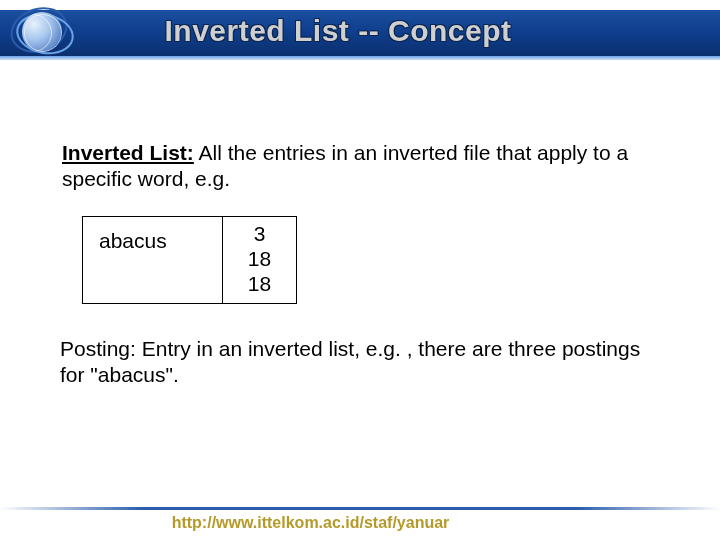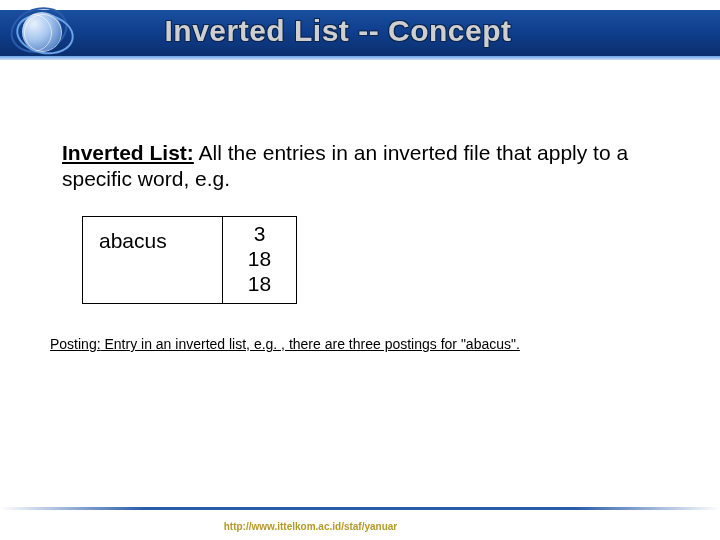--- a/index.html
+++ b/index.html
@@ -55,36 +55,36 @@
   .tbl td {
     border: 1.5px solid #000;
     font-size: 21px; color: #000;
     vertical-align: top;
     padding: 4px 12px 6px 12px;
   }
   .tbl td.word { width: 140px; text-align: left; padding-left: 16px; padding-top: 12px; }
   .tbl td.nums { width: 74px; text-align: center; line-height: 1.2; }
   .tbl td.nums div { text-align: center; }
 
-  .para2 { position: absolute; left: 50px; top: 336px; width: 600px; font-size: 14px; line-height: 1.25; text-decoration: underline; }
+  .para2 { position: absolute; left: 60px; top: 336px; width: 600px; font-size: 21px; line-height: 1.25; }
 
   
   .footer-swoosh {
     position: absolute; left: -40px; bottom: -40px; width: 820px; height: 120px;
     background: radial-gradient(ellipse 900px 160px at 50% 180%, #1b4fa0 0%, #2a5cab 35%, #6aa3e8 55%, rgba(207,224,247,0) 70%);
     pointer-events: none;
   }
   .footer-line {
     position: absolute; left: 0; bottom: 30px; width: 720px; height: 3px;
     background: linear-gradient(to right, rgba(255,255,255,0) 0%, #2a5cab 20%, #2a5cab 80%, rgba(255,255,255,0) 100%);
     border-radius: 3px;
   }
   .footer-text {
     position: absolute; left: 0; bottom: 8px; width: 621px; text-align: center;
-    font-size: 10px; font-weight: bold;
+    font-size: 16px; font-weight: bold;
     color: #b59a2a;
     text-shadow: 0 0 2px #fff;
   }
 </style>
 </head>
 <body>
 
 <div class="slide">
 
   <div class="header-bar"></div>

